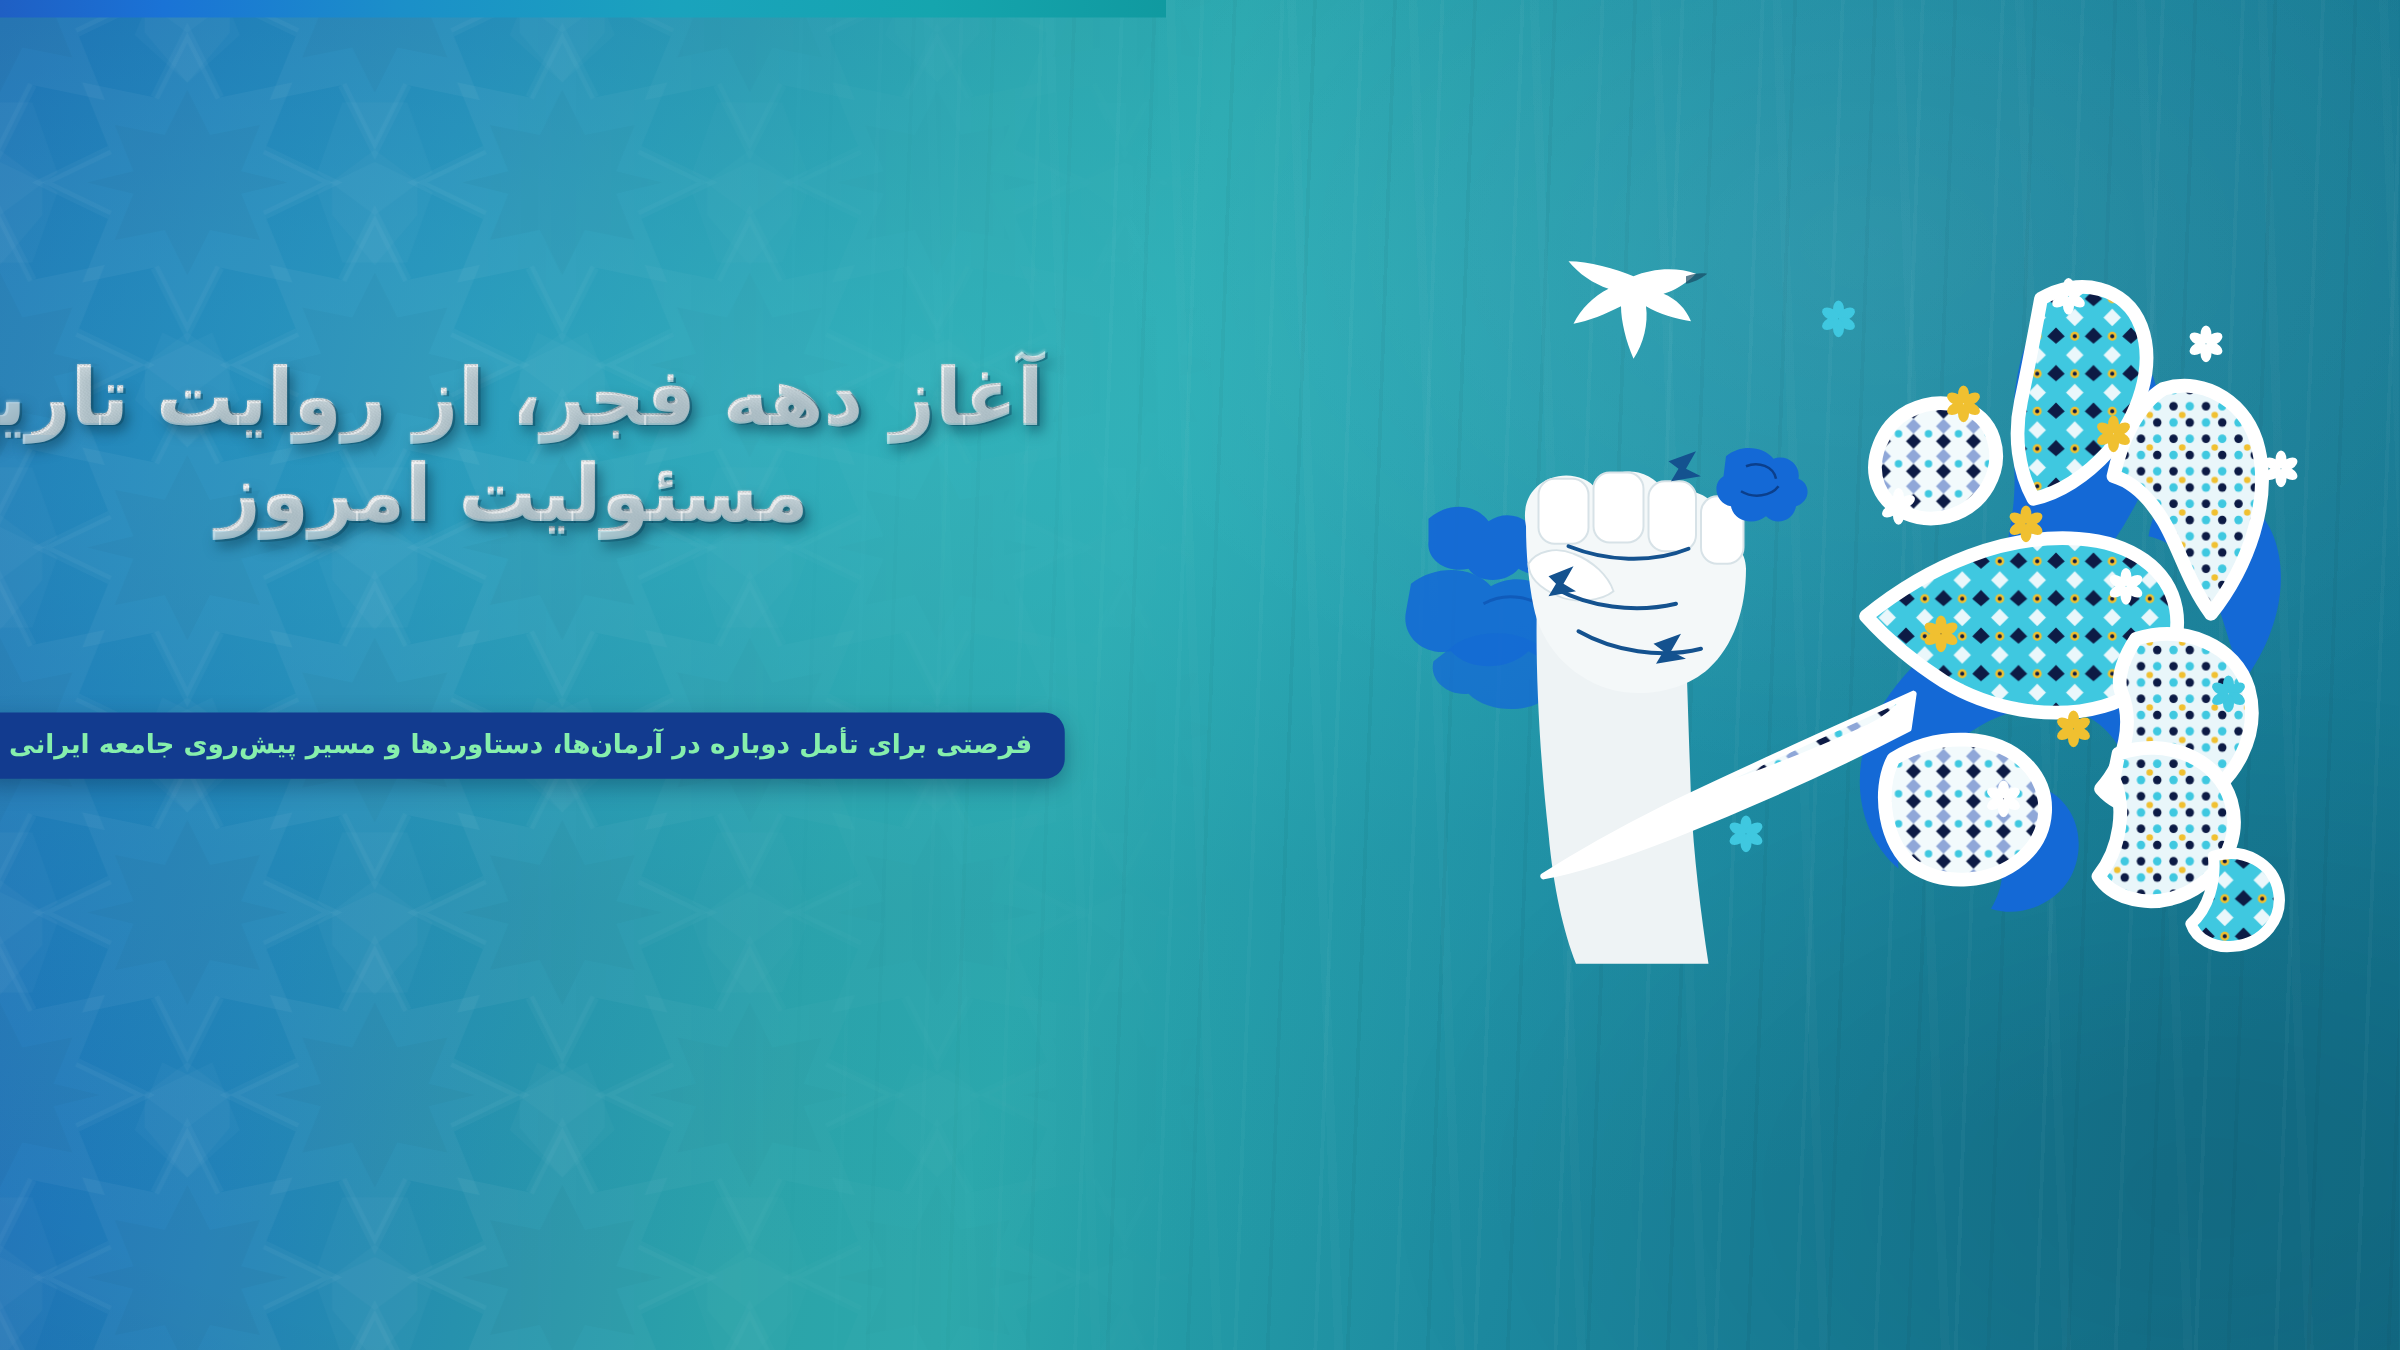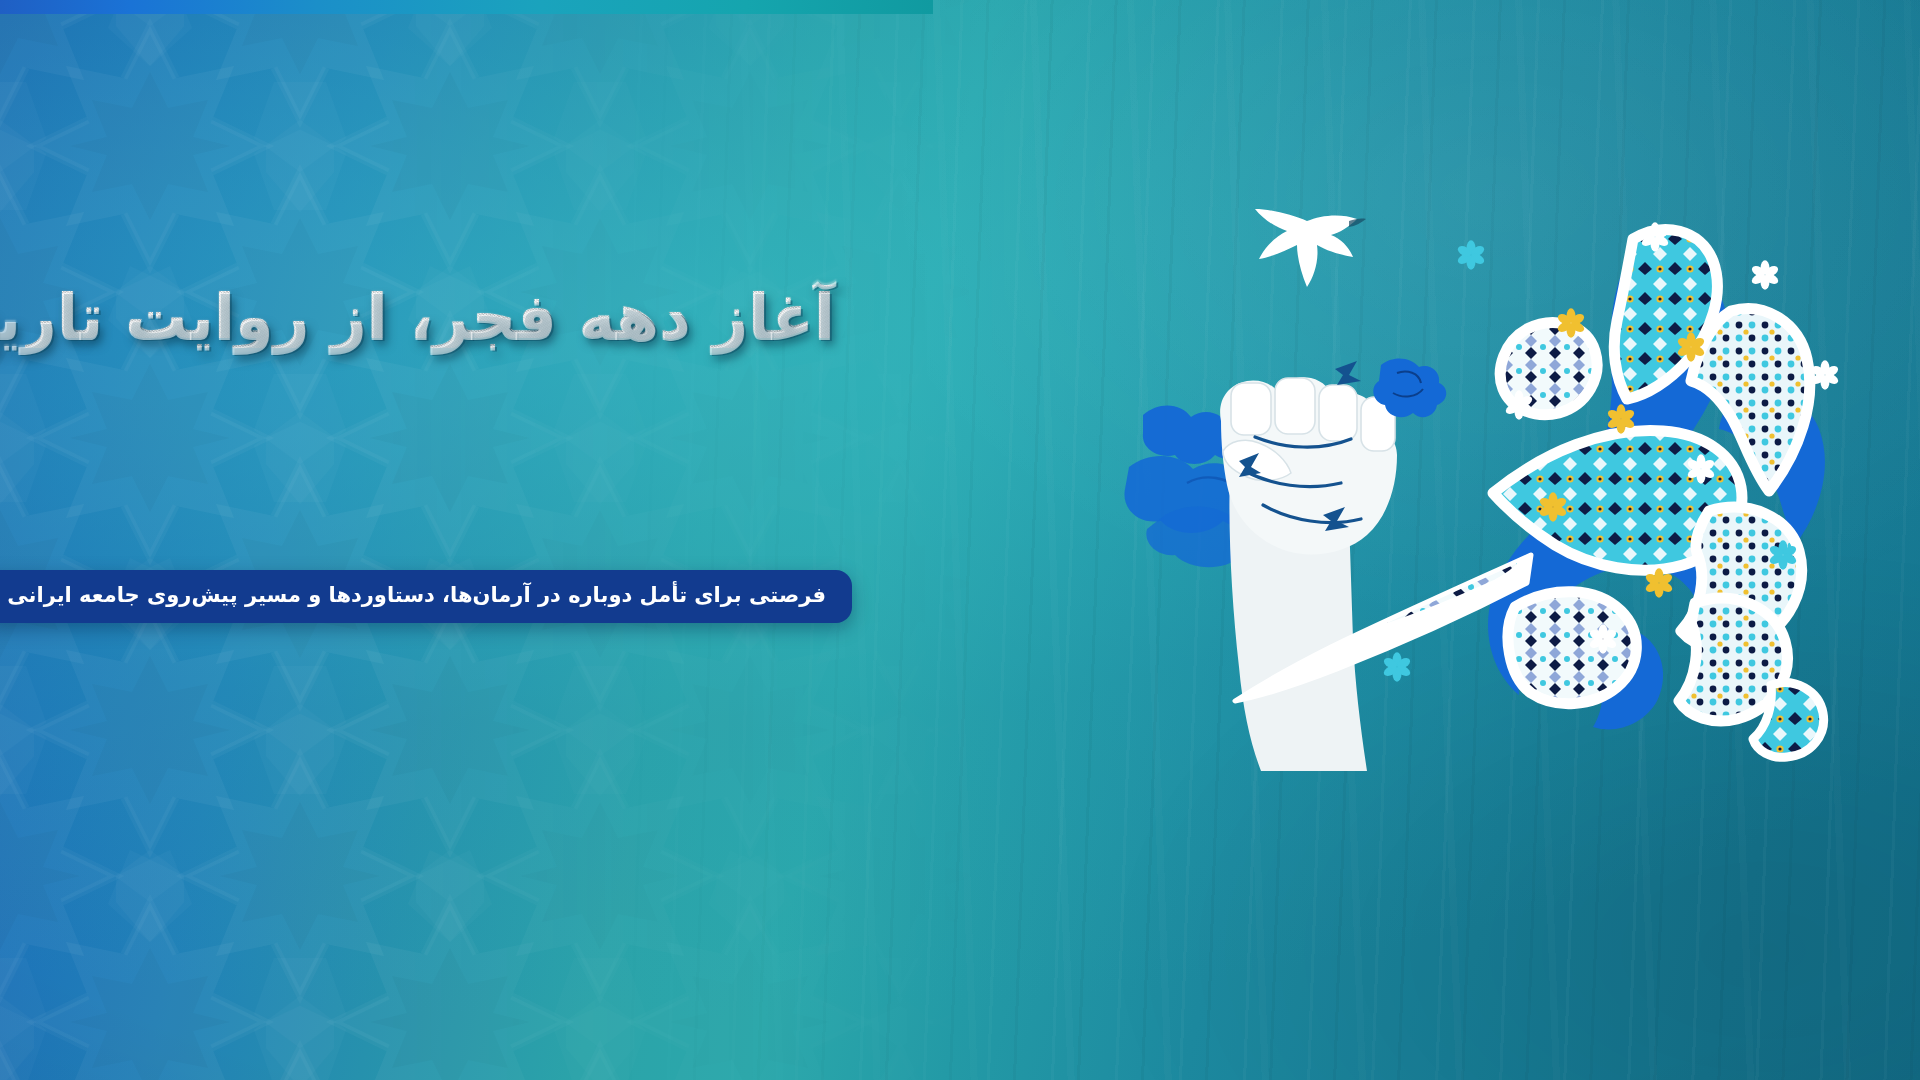--- a/index.html
+++ b/index.html
@@ -99,21 +99,21 @@
   
   .subtitle-pill{
     position:absolute;right:1068px;top:570px;
     background:#123b8f;
     border-radius:16px;
     padding:13px 26px 16px 26px;
     box-shadow:0 6px 18px rgba(4,26,60,.35);
   }
   .subtitle-text{
     display:block;direction:rtl;white-space:nowrap;
-    color:#ffffff;font-size:21px;font-weight:700;letter-spacing:-.2px;
+    color:#86efac;font-size:21px;font-weight:700;letter-spacing:-.2px;
   }
 
   
   .artwork{
     position:absolute;left:1135px;top:215px;width:720px;height:560px;
   }
   .artwork svg{display:block;width:100%;height:100%;overflow:visible;}
 </style>
 </head>
 <body>
@@ -352,19 +352,20 @@
           </g>
         <g transform="translate(648,340)" fill="#3fc8e0">
             <use href="#rosette6"></use>
           </g>
       </g>
     </svg>
   </div>
 
   <div class="headline">
     <span class="hl-line l1">آغاز دهه فجر، از روایت تاریخ تا</span>
+    <span class="hl-line l2">مسئولیت امروز</span>
   </div>
 
   <div class="subtitle-pill">
     <span class="subtitle-text">فرصتی برای تأمل دوباره در آرمان‌ها، دستاوردها و مسیر پیش‌روی جامعه ایرانی</span>
   </div>
 
 </div>
 
 </body></html>

